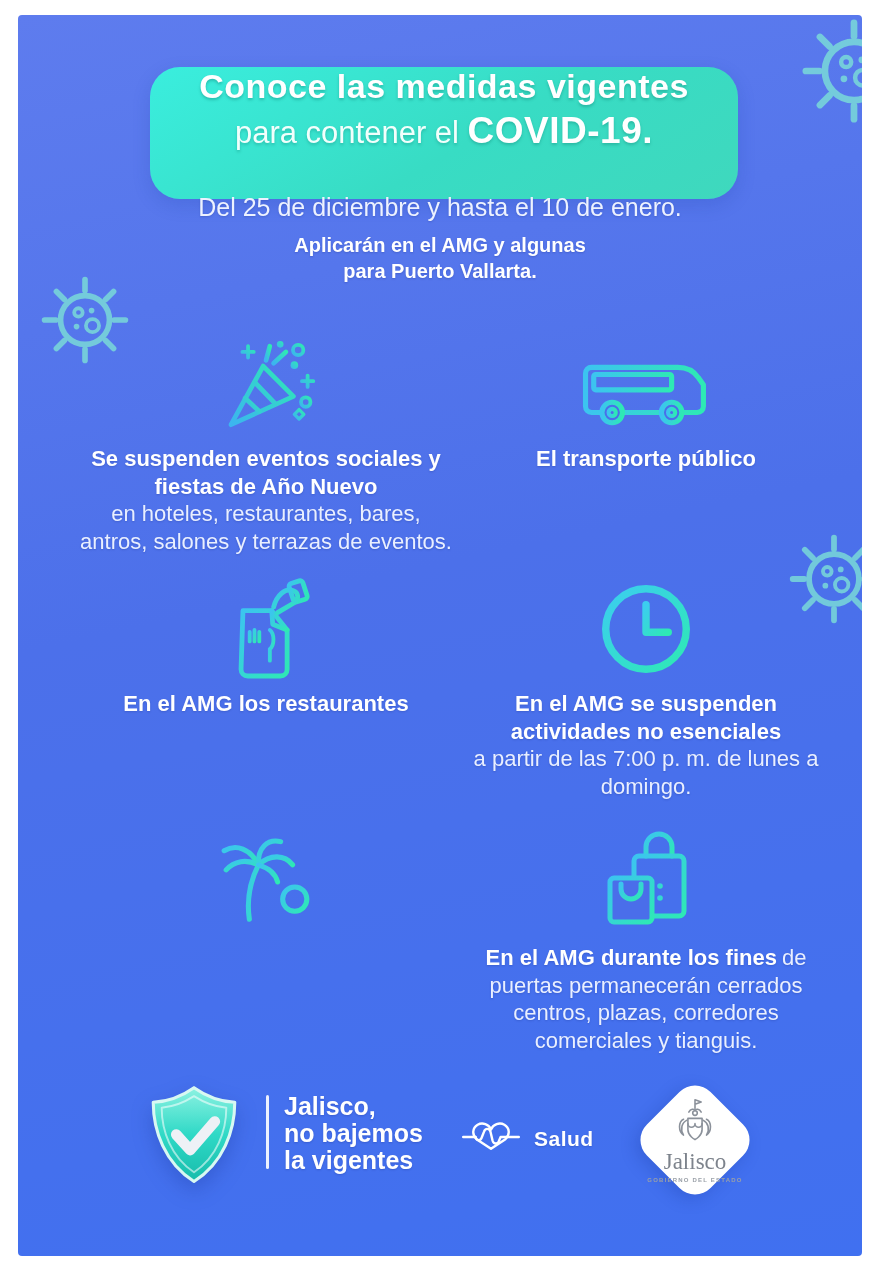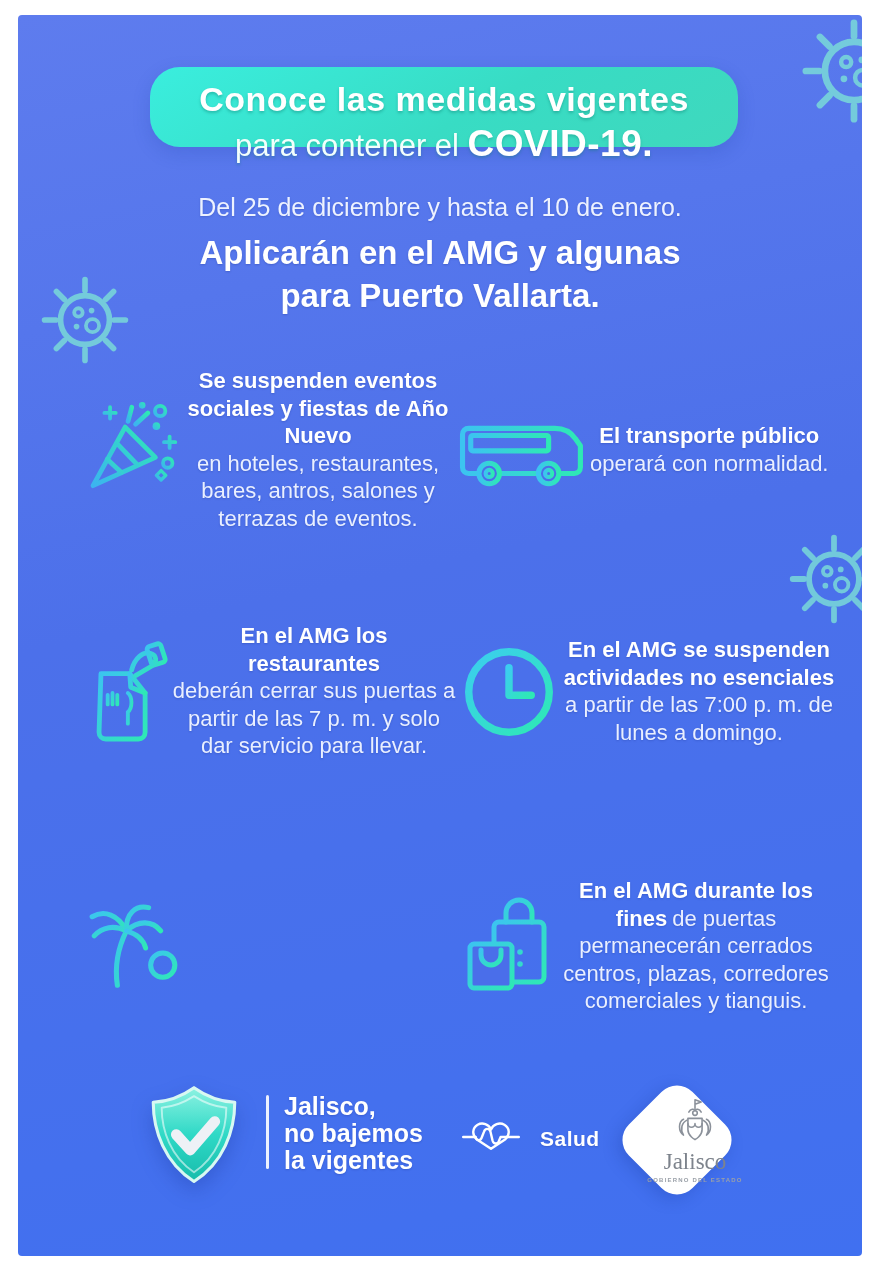--- a/index.html
+++ b/index.html
@@ -11,66 +11,66 @@
     background:linear-gradient(168deg,#5e7cee 0%, #4c70ea 45%, #4070f0 100%);
     border-radius:4px; overflow:hidden;
   }
 
   
   .virus { position:absolute; opacity:.8; }
   .virus svg { display:block; }
 
   
   .header-pill {
-    position:absolute; left:132px; top:52px; width:588px; height:80px;
+    position:absolute; left:132px; top:52px; width:588px; height:132px;
     background:linear-gradient(150deg,#3aeede 0%, #38dcc4 55%, #3fd8bd 100%);
-    border-radius:30px; text-align:center; padding-top:13px;
+    border-radius:30px; text-align:center; padding-top:0;
     box-shadow:0 6px 18px rgba(20,60,160,.18);
   }
   .header-line1 { font-size:34px; font-weight:bold; color:#ffffff; letter-spacing:.5px;
     text-shadow:0 2px 3px rgba(13,125,112,.4); }
   .header-line2 { font-size:31px; color:#f2fffc; margin-top:4px; text-shadow:0 2px 3px rgba(13,125,112,.35); }
   .header-line2 b { font-size:37px; font-weight:bold; color:#ffffff; letter-spacing:.5px; }
 
   .date-line { position:absolute; left:0; right:0; top:178px; text-align:center;
     font-size:25px; color:#edf2ff; text-shadow:0 1px 2px rgba(30,50,140,.25); }
 
   .subtitle { position:absolute; left:0; right:0; top:217px; text-align:center;
-    font-size:33px; font-weight:bold; color:#ffffff; line-height:1.3;
+    font-size:20px; font-weight:bold; color:#ffffff; line-height:1.3;
     text-shadow:0 1px 2px rgba(30,50,140,.3); }
 
   
   .grid {
     position:absolute; left:58px; top:318px; width:760px;
     display:grid; grid-template-columns:1fr 1fr; grid-template-rows:233px 250px 260px;
   }
-  .cell { display:flex; flex-direction:row; align-items:center; justify-content:flex-start; }
+  .cell { display:flex; flex-direction:column; align-items:center; justify-content:flex-start; }
   .icon-box { display:flex; align-items:flex-end; justify-content:center; }
   .r1 .icon-box { height:102px; margin-bottom:10px; }
   .r2 .icon-box { height:116px; margin-bottom:8px; }
   .r3 .icon-box { height:120px; margin-bottom:8px; }
   .cell p { text-align:center; font-size:22px; line-height:1.25; color:#e9efff;
     text-shadow:0 1px 2px rgba(30,50,140,.28); }
   .cell p .bold { font-weight:bold; color:#ffffff; margin-right:5px; }
   .cell p.stack .bold { display:block; margin-right:0; }
   .w1 { max-width:372px; } .w2 { max-width:340px; } .w3 { max-width:322px; }
   .w4 { max-width:348px; } .w5 { max-width:376px; } .w6 { max-width:378px; }
 
   
   .footer { position:absolute; left:0; top:1056px; width:844px; height:170px; }
   .shield { position:absolute; left:126px; top:12px; filter:drop-shadow(0 8px 10px rgba(20,50,150,.3)); }
   .footer-divider { position:absolute; left:248px; top:24px; width:3px; height:74px;
     background:rgba(255,255,255,.9); border-radius:2px; }
   .campaign { position:absolute; left:266px; top:22px; font-size:25px; font-weight:bold;
     color:#ffffff; line-height:1.08; text-shadow:0 1px 2px rgba(30,50,140,.3); }
-  .salud { position:absolute; left:442px; top:40px; display:flex; align-items:center; gap:18px; }
+  .salud { position:absolute; left:442px; top:40px; display:flex; align-items:center; gap:12px; }
   .salud-label { font-size:21px; font-weight:bold; color:#ffffff; letter-spacing:.5px;
     text-shadow:0 1px 2px rgba(30,50,140,.3); }
   .diamond-wrap { position:absolute; left:614px; top:6px; width:126px; height:126px;
-    display:flex; align-items:center; justify-content:flex-start; }
+    display:flex; align-items:center; justify-content:center; }
   .diamond { width:90px; height:90px; background:#ffffff; border-radius:22px;
     transform:rotate(45deg); box-shadow:0 6px 16px rgba(20,50,150,.25); }
   .diamond-content { position:absolute; left:0; top:0; width:126px; height:126px;
     display:flex; flex-direction:column; align-items:center; justify-content:center; }
   .state-name { font-family:"Liberation Serif","DejaVu Serif",serif; font-size:23px;
     color:#7d838c; margin-top:1px; }
   .state-sub { font-size:6px; letter-spacing:1.2px; color:#9aa0a8; font-weight:bold; margin-top:2px; }
 </style>
 </head>
 <body>
@@ -245,21 +245,21 @@
               <line x1="71" y1="21" x2="71" y2="36"></line>
               <line x1="97" y1="21" x2="97" y2="36"></line>
               <line x1="50" y1="46" x2="76" y2="46"></line>
             </g>
             <circle cx="32" cy="58" r="10" stroke="url(#ig2)" stroke-width="5" fill="#4a6eea"></circle>
             <circle cx="32" cy="58" r="3.5" stroke="url(#ig2)" stroke-width="4"></circle>
             <circle cx="90" cy="58" r="10" stroke="url(#ig2)" stroke-width="5" fill="#4a6eea"></circle>
             <circle cx="90" cy="58" r="3.5" stroke="url(#ig2)" stroke-width="4"></circle>
           </svg>
         </div>
-        <p class="stack w2"><span class="bold">El transporte público</span><span class="reg">operará con normalidad.</span></p>
+        <p class="stack w2"><span class="bold">El transporte público</span></p>
       </div>
 
       <div class="cell r2">
         <div class="icon-box">
           <svg width="96" height="108" viewBox="0 0 100 112" fill="none">
             <defs>
                 <linearGradient id="ig3" x1="0" y1="0" x2="1" y2="1">
                   <stop offset="0" stop-color="#3cc4f0"></stop>
                   <stop offset="1" stop-color="#2ee9b4"></stop>
                 </linearGradient>
@@ -270,21 +270,21 @@
               <path d="M58,34 C61,22 70,14 78,17 C84,19 85,26 79,30 L62,40"></path>
               <rect x="76" y="8" width="15" height="20" rx="3" transform="rotate(-18 83 18)"></rect>
             </g>
             <g stroke="url(#ig3)" stroke-width="4" stroke-linecap="round">
               <path d="M38,66 V90"></path>
               <path d="M33,60 V70 M38,58 V70 M43,60 V70"></path>
               <path d="M54,58 C59,62 59,74 54,78 V90"></path>
             </g>
           </svg>
         </div>
-        <p class="stack w3"><span class="bold">En el AMG los restaurantes</span><span class="reg">deberán cerrar sus puertas a partir de las 7 p. m. y solo dar servicio para llevar.</span></p>
+        <p class="stack w3"><span class="bold">En el AMG los restaurantes</span></p>
       </div>
 
       <div class="cell r2">
         <div class="icon-box">
           <svg width="106" height="106" viewBox="0 0 100 100" fill="none">
             <defs>
                 <linearGradient id="ig4" x1="0" y1="0" x2="1" y2="1">
                   <stop offset="0" stop-color="#3ccdf0"></stop>
                   <stop offset="1" stop-color="#2ee9b4"></stop>
                 </linearGradient>

